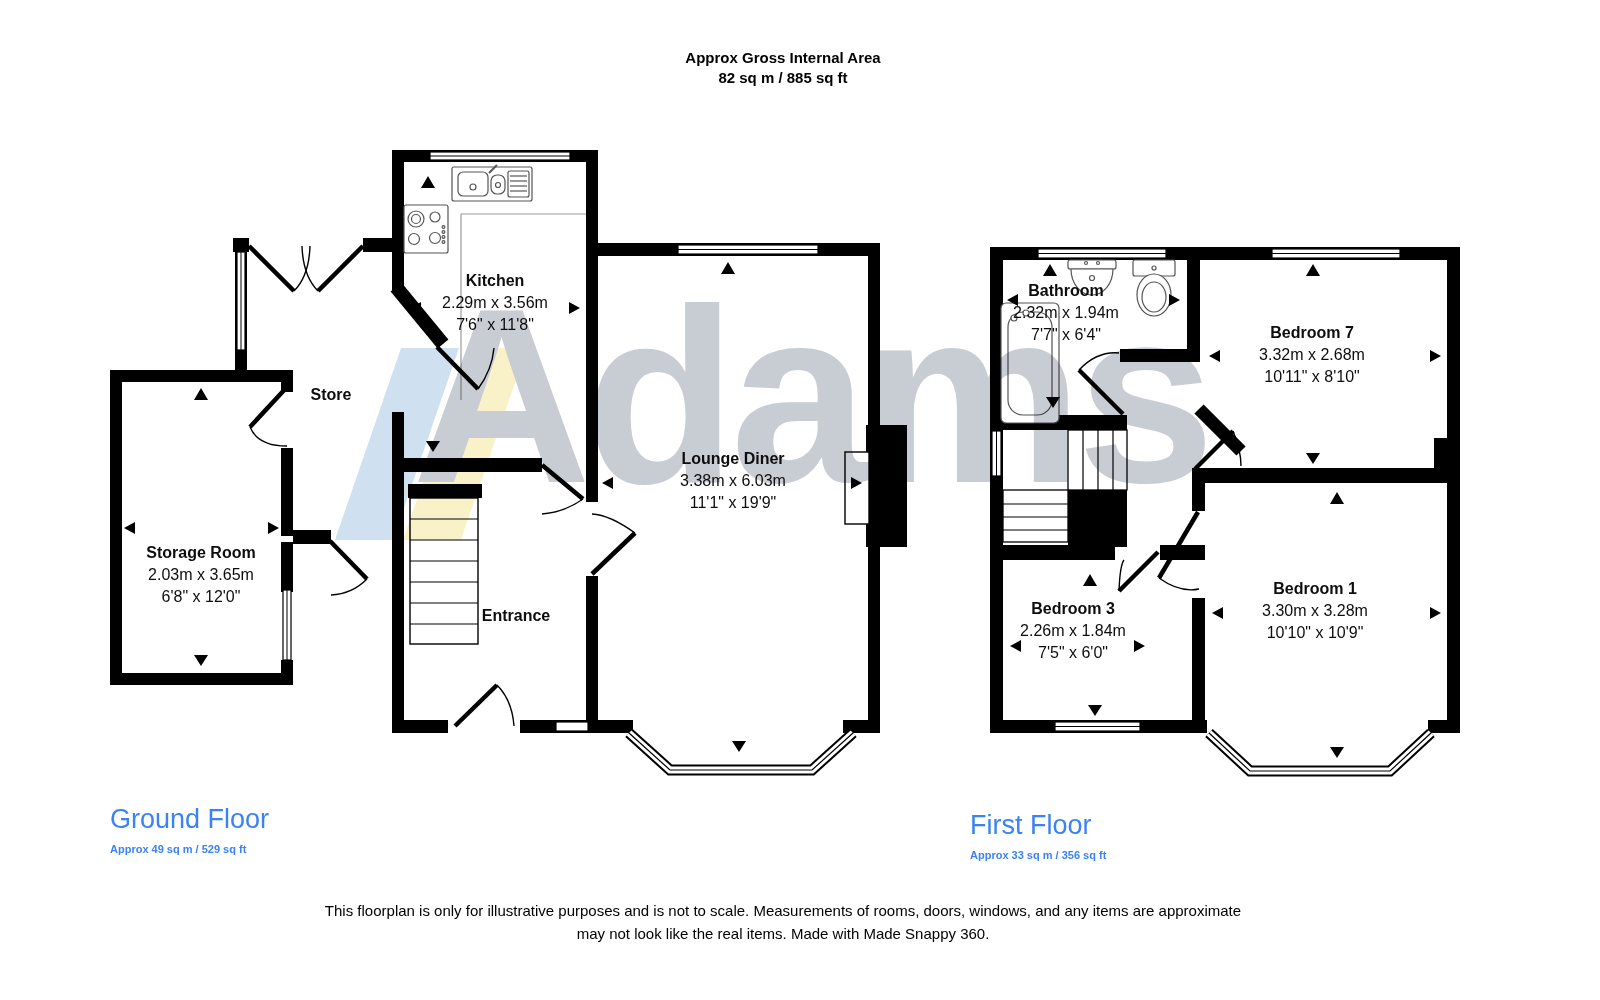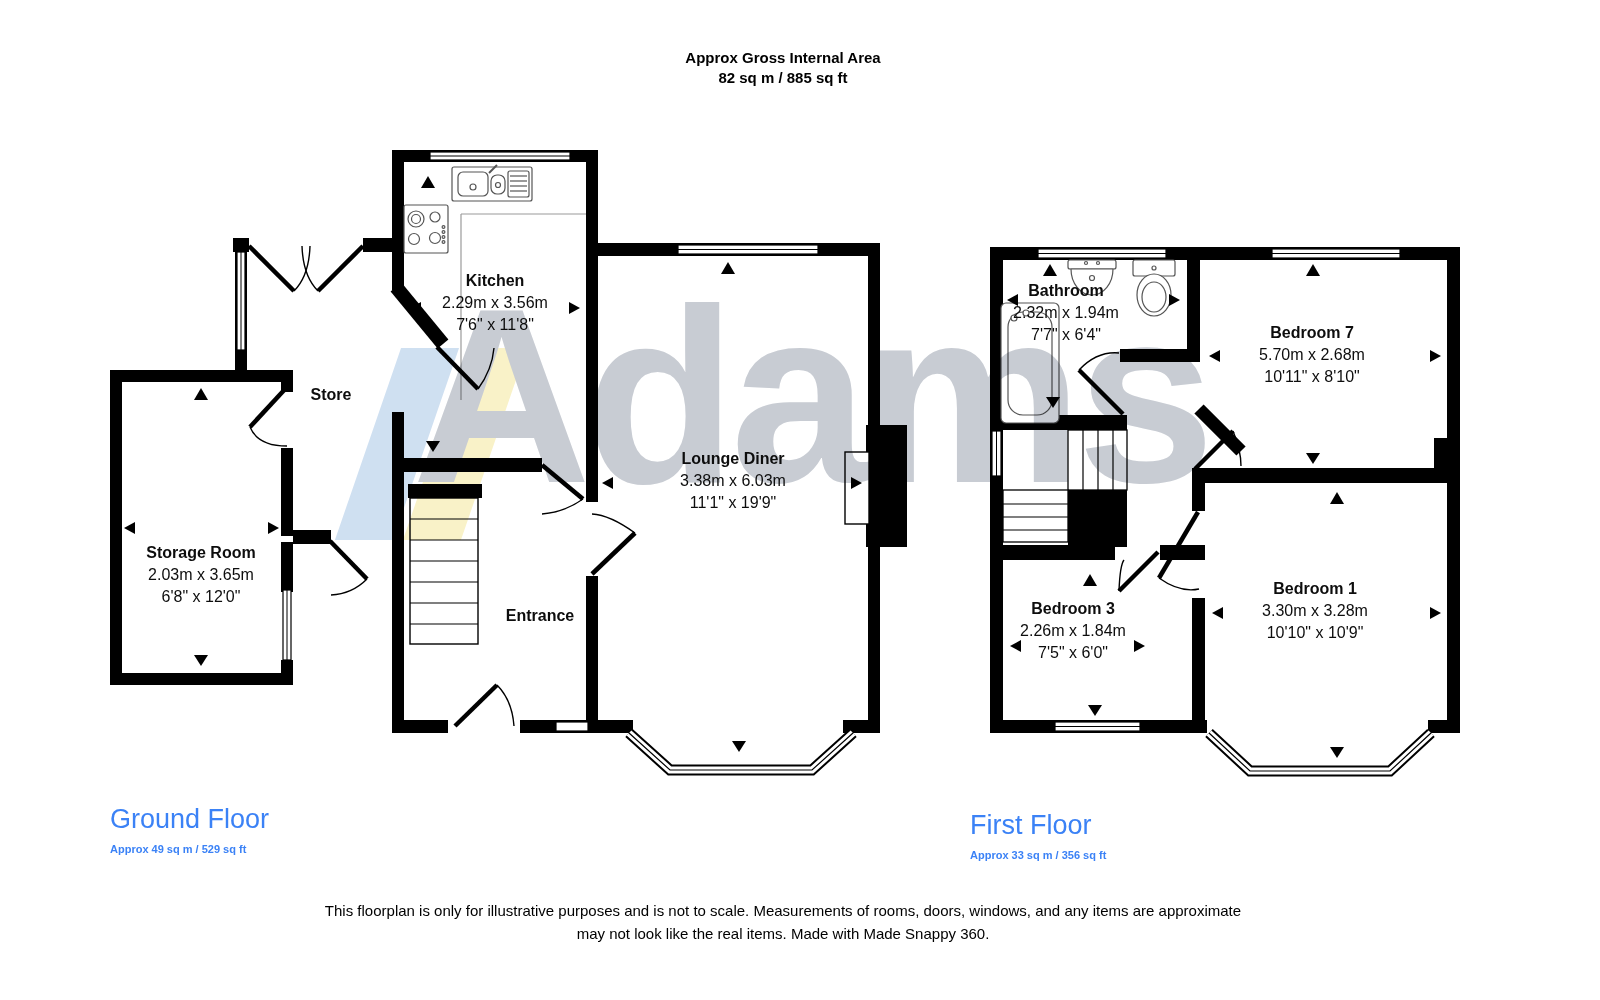--- a/index.html
+++ b/index.html
@@ -316,32 +316,32 @@
   <div class="room-label" style="left:201px;top:494px;margin-top:48px;">
     <span class="rname">Storage Room</span>
     <span class="rdim">2.03m x 3.65m</span>
     <span class="rdim">6'8" x 12'0"</span>
   </div>
   <div class="room-label" style="left:733px;top:448px;">
     <span class="rname">Lounge Diner</span>
     <span class="rdim">3.38m x 6.03m</span>
     <span class="rdim">11'1" x 19'9"</span>
   </div>
-  <div class="room-label" style="left:516px;top:605px;margin-left:24px;">
+  <div class="room-label" style="left:516px;top:605px;">
     <span class="rname">Entrance</span>
   </div>
 
   <div class="room-label" style="left:1066px;top:280px;">
     <span class="rname">Bathroom</span>
     <span class="rdim">2.32m x 1.94m</span>
     <span class="rdim">7'7" x 6'4"</span>
   </div>
   <div class="room-label" style="left:1312px;top:322px;">
     <span class="rname">Bedroom 7</span>
-    <span class="rdim">5.70m x 2.68m</span>
+    <span class="rdim">3.32m x 2.68m</span>
     <span class="rdim">10'11" x 8'10"</span>
   </div>
   <div class="room-label" style="left:1315px;top:578px;">
     <span class="rname">Bedroom 1</span>
     <span class="rdim">3.30m x 3.28m</span>
     <span class="rdim">10'10" x 10'9"</span>
   </div>
   <div class="room-label" style="left:1073px;top:598px;">
     <span class="rname">Bedroom 3</span>
     <span class="rdim">2.26m x 1.84m</span>

